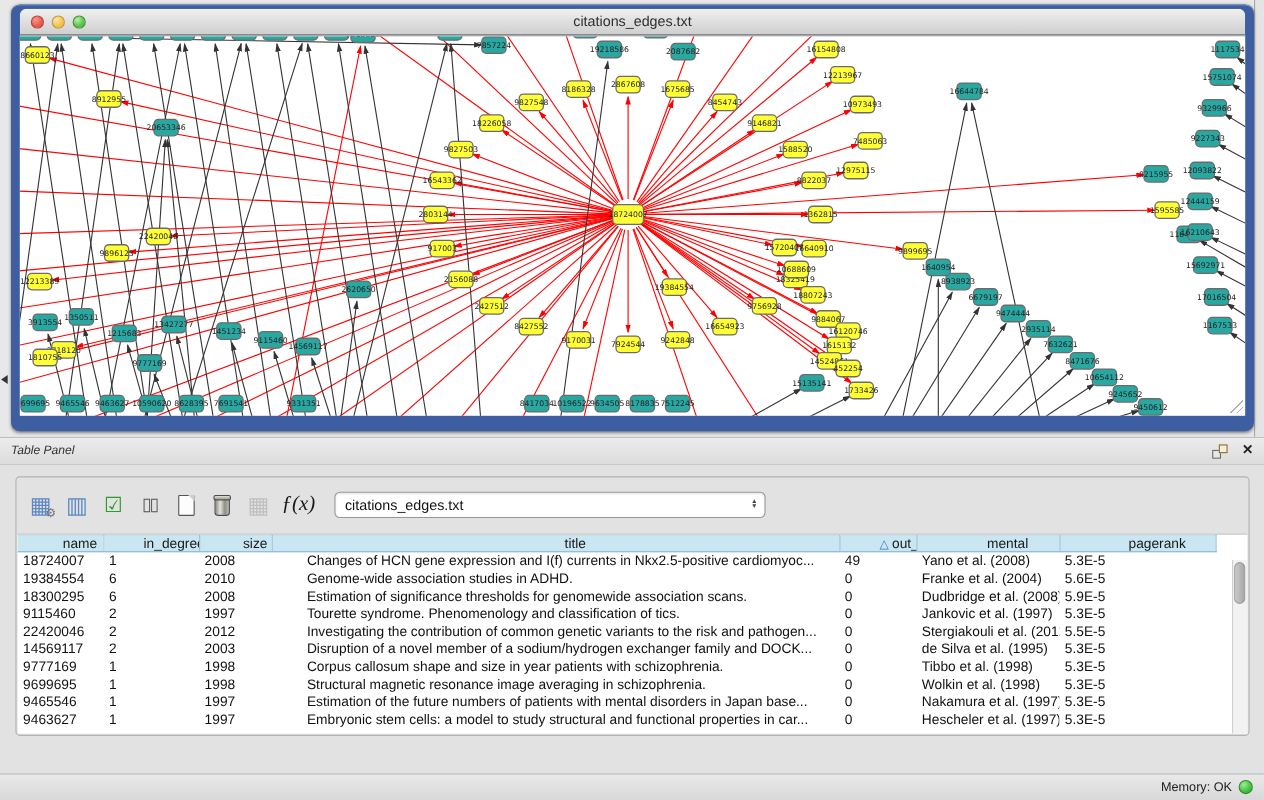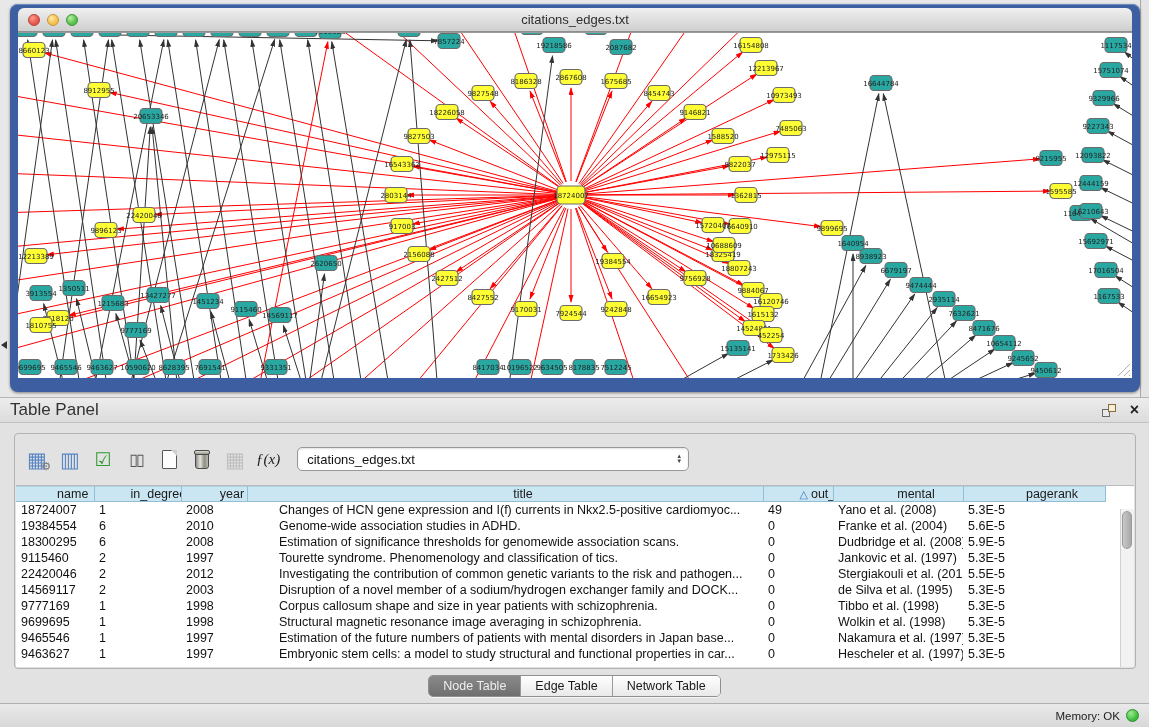--- a/index.html
+++ b/index.html
@@ -22,21 +22,21 @@
   .win-title { flex:1; text-align:center; font-size:13px; color:#2e2e2e; }
   .canvas { position:relative; width:100%; height:346px; background:#ffffff; overflow:hidden; border-top:1px solid #9a9a9a; }
   .canvas svg { display:block; }
   .resize-grip { position:absolute; right:2px; bottom:2px; width:14px; height:14px;
       background:repeating-linear-gradient(135deg, transparent 0 3px, #9b9b9b 3px 4px); opacity:.8;
       clip-path:polygon(100% 0, 100% 100%, 0 100%); }
 
   
   .panel-header { height:26px; background:linear-gradient(#ececec,#dcdcdc); border-top:1px solid #b5b5b5;
       border-bottom:1px solid #c2c2c2; display:flex; align-items:center; padding:0 10px; }
-  .panel-title { font-size:17px; color:#333; }
+  .panel-title { font-size:11px; color:#333;font-style:italic; }
   .panel-header .spacer { flex:1; }
   .float-icon { position:relative; width:14px; height:13px; margin-right:14px; cursor:pointer; }
   .float-icon .sq1 { position:absolute; left:0; bottom:0; width:8px; height:8px; border:1px solid #6b6b6b; background:#e8e8e8; }
   .float-icon .sq2 { position:absolute; right:0; top:0; width:8px; height:8px; border:1px solid #8a6d2f; background:#f4eeda; }
   .close-x { font-size:16px; font-weight:bold; color:#222; line-height:14px; cursor:pointer; }
 
   .panel-body { height:280px; background:#e2e2e2; position:relative; }
   .groupbox { position:absolute; left:14px; right:13px; top:10px; height:236px;
       border:1px solid #b2b2b2; border-radius:4px; background:#e2e2e2; }
   .tbar { height:50px; display:flex; align-items:center; gap:9px; padding:0 10px; }
@@ -47,21 +47,21 @@
   .gi.rows { color:#555; font-size:16px; letter-spacing:-2px; }
   .gear-badge { position:absolute; right:-2px; bottom:-1px; font-size:11px; color:#777; }
   .tbtn.disabled { opacity:.38; }
   .doc-shape { width:15px; height:19px; background:#fdfdfd; border:1px solid #555; border-radius:1px; position:relative; }
   .doc-shape::before { content:""; position:absolute; top:-1px; right:-1px; width:0; height:0;
       border-top:6px solid #cfcfcf; border-left:6px solid transparent; outline:none; }
   .trash-shape { width:14px; height:16px; border:1px solid #4a4a4a; border-radius:2px 2px 3px 3px;
       background:linear-gradient(90deg,#8f8f88,#e3e3da 35%,#8f8f88 70%,#b8b8ae); position:relative; margin-top:3px; }
   .trash-shape::before { content:""; position:absolute; top:-4px; left:-2px; right:-2px; height:3px;
       background:linear-gradient(#ddddd4,#9a9a90); border:1px solid #4a4a4a; border-radius:2px; }
-  .fx { font-family:"Liberation Serif",serif; font-style:italic; font-size:15px; color:#1a1a1a; }
+  .fx { font-family:"Liberation Serif",serif; font-style:italic; font-size:19px; color:#1a1a1a; }
   .combo { margin-left:8px; width:392px; height:24px; background:#fff; border:1px solid #989898; border-radius:5px;
       display:flex; align-items:center; padding:0 6px 0 9px; font-size:13px; color:#111; cursor:pointer;
       box-shadow:inset 0 1px 2px rgba(0,0,0,.12); }
   .combo .val { flex:1; }
   .combo .spin { display:flex; flex-direction:column; align-items:center; color:#444; }
   .combo .spin span { font-size:6px; line-height:5px; }
 
   .tablewrap { position:absolute; left:1px; right:1px; top:51px; bottom:1px; background:#fff; border-top:1px solid #bbb; overflow:hidden; }
   table.data { border-collapse:collapse; table-layout:fixed; width:1089px; font-size:12.5px; color:#111; }
   table.data th { height:14px; background:#cbe6f3; border-right:1px solid #93bfd6; border-bottom:1px solid #93bfd6;
@@ -532,21 +532,21 @@
             <col style="width:66px">
             <col style="width:516px">
           <col style="width:70px">
             <col style="width:130px">
             <col style="width:142px">
         </colgroup>
         <thead>
           <tr>
             <th><span>name</span></th>
             <th><span>in_degree</span></th>
-            <th><span>year</span></th>
+            <th><span>size</span></th>
             <th><span>title</span></th>
             <th><span class="sorttri">△</span><span>out_de...</span></th>
             <th><span>mental</span></th>
             <th><span>pagerank</span></th>
           </tr>
         </thead>
         <tbody>
             <tr>
               <td class="c0">18724007</td>
               <td class="c1">1</td>
@@ -638,25 +638,18 @@
               <td class="c6">5.3E-5</td>
             </tr>
           </tbody>
       </table>
       <div class="vscroll">
         <div class="vthumb"></div>
       </div>
     </div>
   </div>
 
-  <div class="tabs-row">
-    <div class="segmented">
-        <div class="seg active">Node Table</div>
-        <div class="seg">Edge Table</div>
-        <div class="seg">Network Table</div>
-      </div>
-  </div>
 </div>
 
 <div class="statusbar">
   <span class="mem-label">Memory: OK</span>
   <span class="mem-dot"></span>
 </div>
 
 </body></html>

